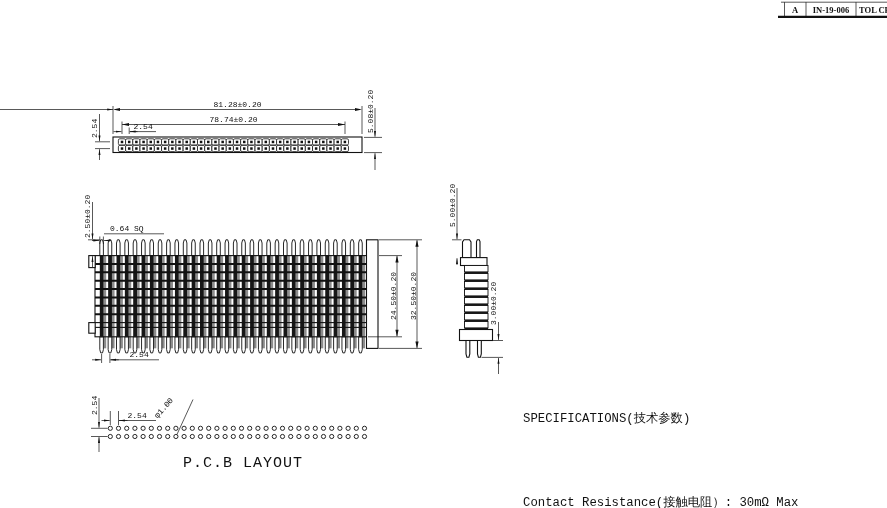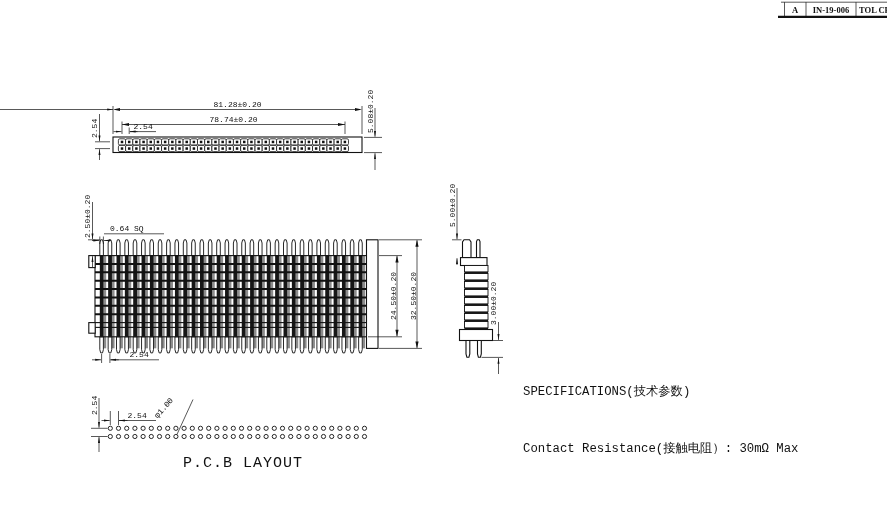--- a/index.html
+++ b/index.html
@@ -7,21 +7,21 @@
          font-family:"Liberation Mono","DejaVu Sans Mono",monospace;color:#111;}
   svg{position:absolute;left:0;top:0;}
   svg text{fill:#111;font-family:"Liberation Mono","DejaVu Sans Mono",monospace;}
   .dimtxt{font-size:8px;}
   .lbl-big{font-size:15px;letter-spacing:1px;}
   .tb-txt{font-size:8.5px;font-weight:bold;font-family:"Liberation Serif","DejaVu Serif",serif;}
   .thin{stroke:#111;stroke-width:0.7;fill:none;}
   .med{stroke:#111;stroke-width:1.1;fill:none;}
   .whitebox{fill:#fff;stroke:#111;stroke-width:1.1;}
   #specs{position:absolute;left:523px;top:345px;width:350px;font-size:12.3px;line-height:18.9px;white-space:pre;}
-  #specs div{height:18.9px;}
+  #specs div{height:18.9px;margin-top:27px;}
 </style>
 </head>
 <body>
 
 <div id="stage">
 
 <svg width="887" height="508" viewBox="0 0 887 508">
   <defs>
     <marker id="arr" viewBox="0 0 10 4" refX="9.2" refY="2" markerWidth="9" markerHeight="4" orient="auto">
       <path d="M0,0.4 L9.2,2 L0,3.6 z" fill="#111"></path>

